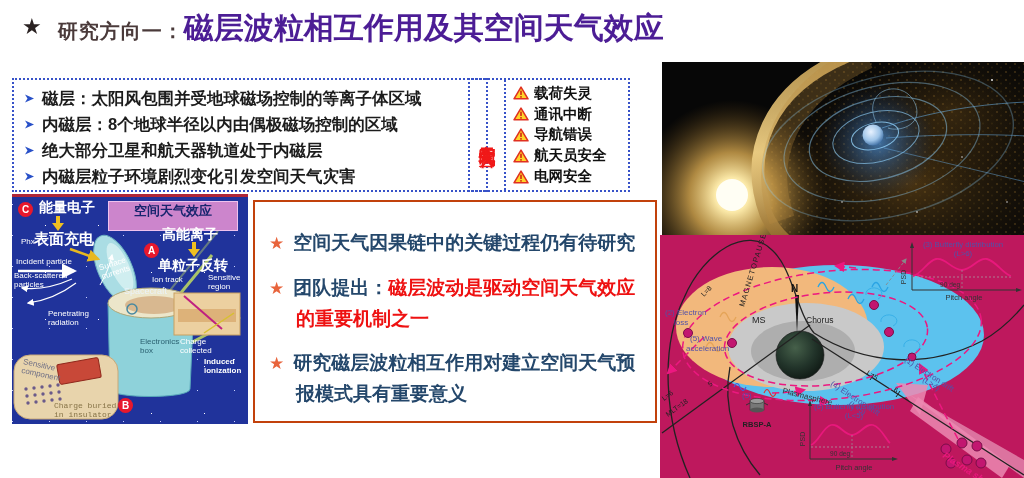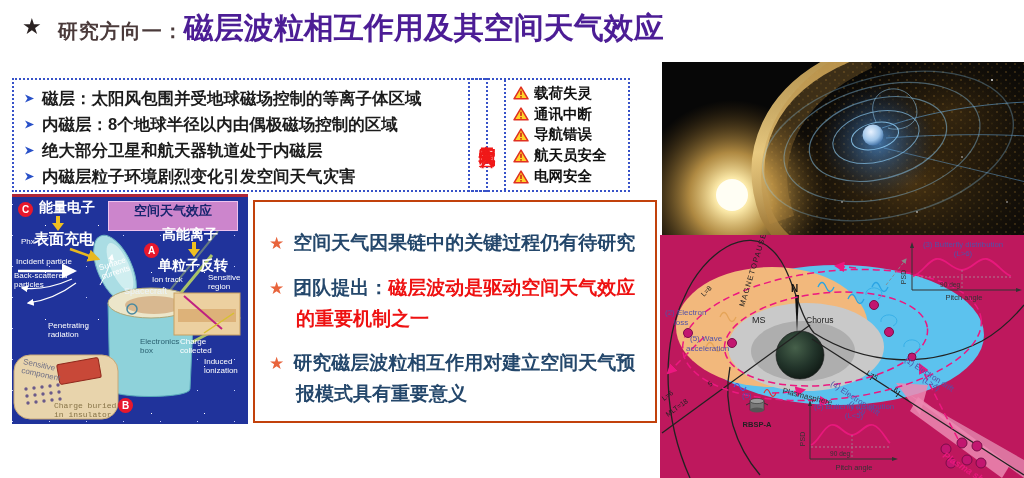--- a/index.html
+++ b/index.html
@@ -297,33 +297,33 @@
   <div style="position:absolute;left:176px;top:45px;"><svg width="12" height="15">
         <rect x="4" y="0" width="4" height="7" fill="#f0c020"></rect>
         <polygon points="0,7 12,7 6,15" fill="#f0c020"></polygon>
       </svg></div>
   <div class="lbl-cn" style="left:146px;top:60px;">单粒子反转</div>
   <div class="lbl" style="left:140px;top:78px;">Ion track</div>
   <div class="lbl" style="left:196px;top:76px;">
     <div>Sensitive</div>
       <div>region</div>
   </div>
-  <div class="lbl" style="left:36px;top:124px;">
+  <div class="lbl" style="left:36px;top:112px;">
     <div>Penetrating</div>
       <div>radiation</div>
   </div>
   <div class="lbl dk" style="left:128px;top:140px;">
     <div>Electronics</div>
       <div>box</div>
   </div>
   <div class="lbl" style="left:168px;top:140px;">
     <div>Charge</div>
       <div>collected</div>
   </div>
-  <div class="lbl" style="left:192px;top:160px;">
+  <div class="lbl" style="left:192px;top:160px;font-weight:bold;">
     <div>Induced</div>
       <div>ionization</div>
   </div>
   <div class="lbl tan rot2" style="left:10px;top:164px;">
     <div>Sensitive</div>
       <div>component</div>
   </div>
   <div class="lbl tan2" style="left:42px;top:204px;">
     <div>Charge buried</div>
       <div>in insulator</div>

